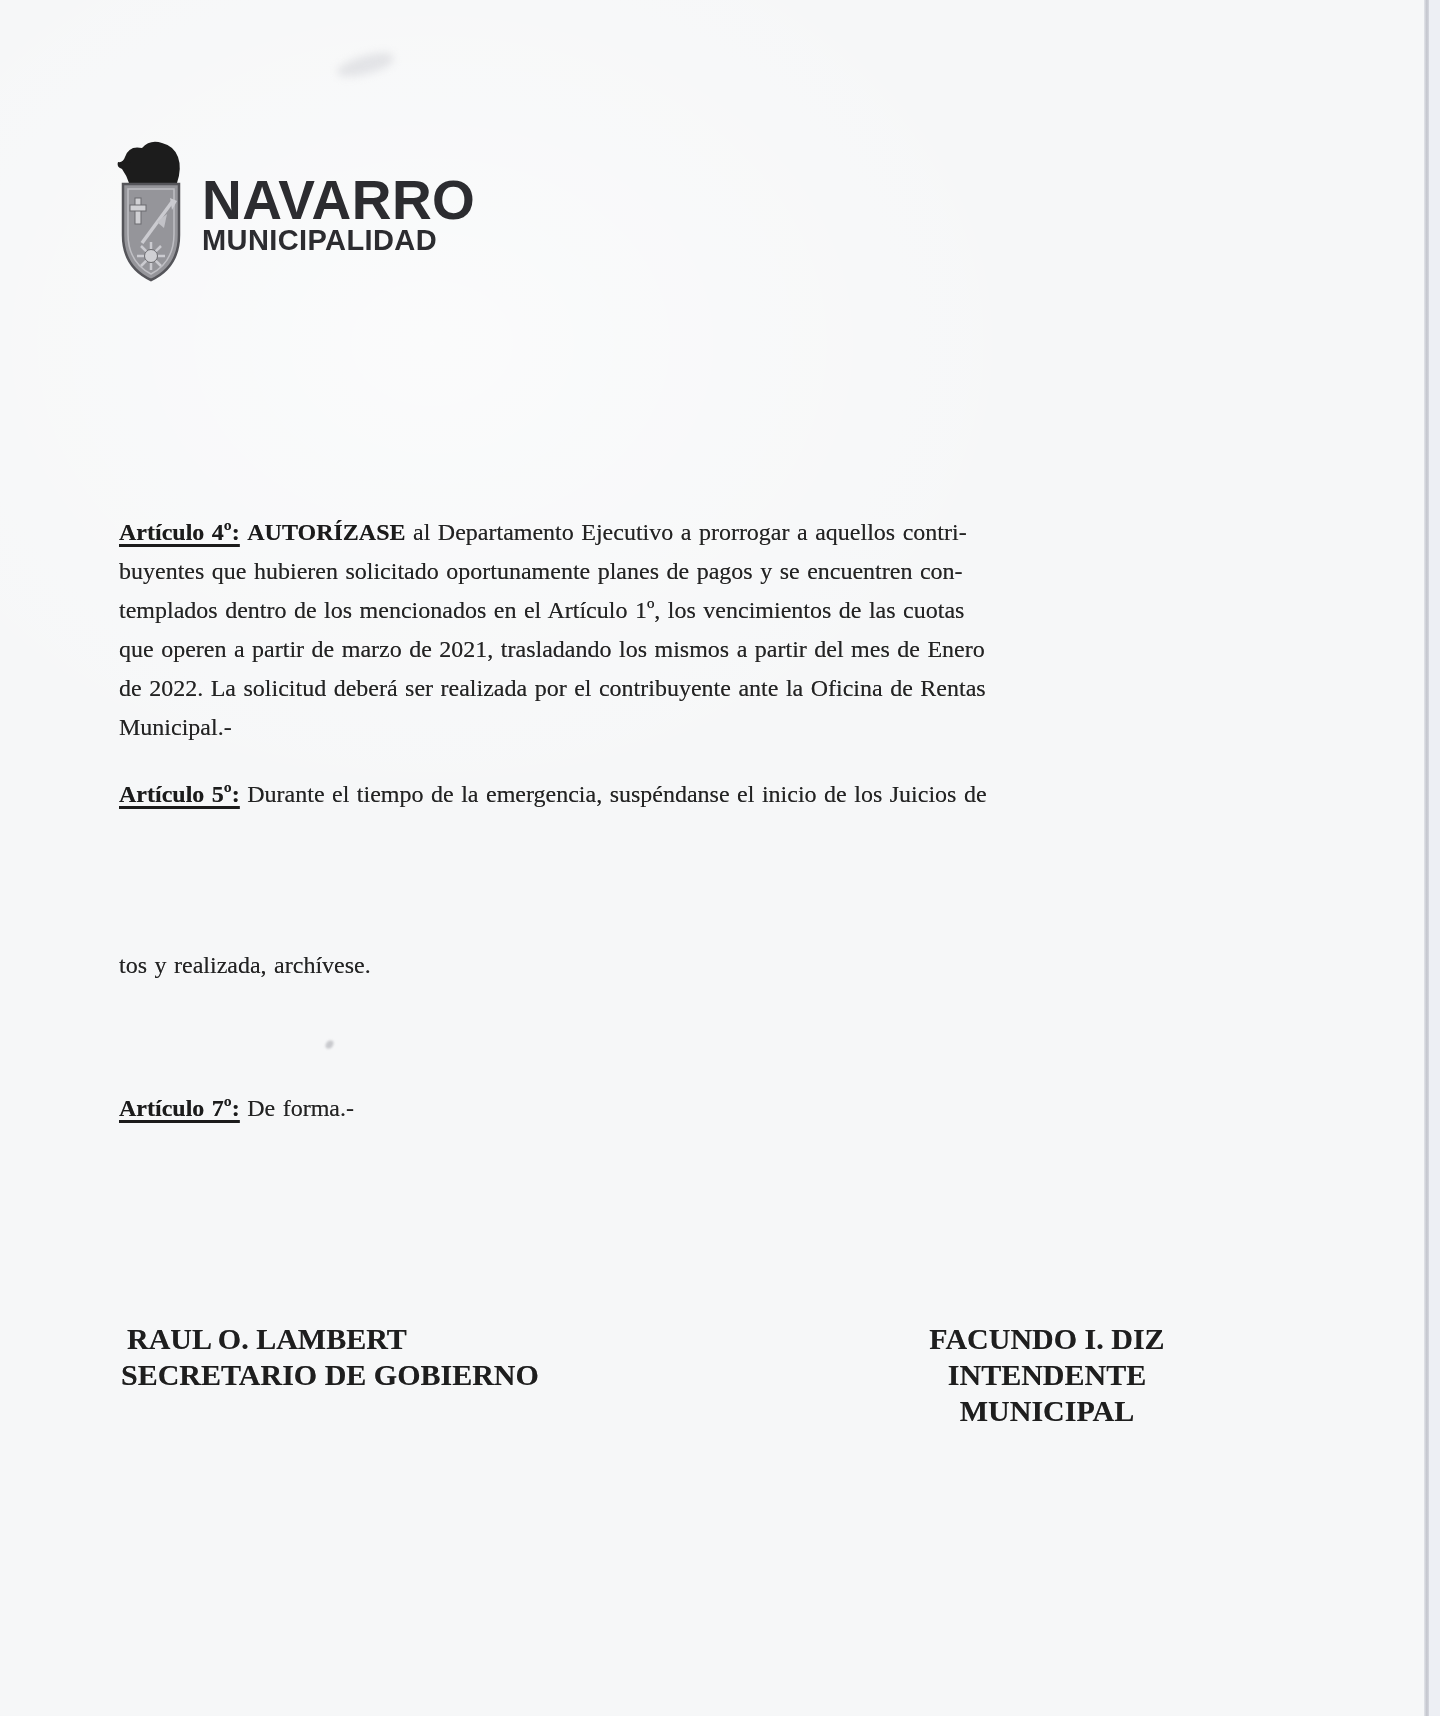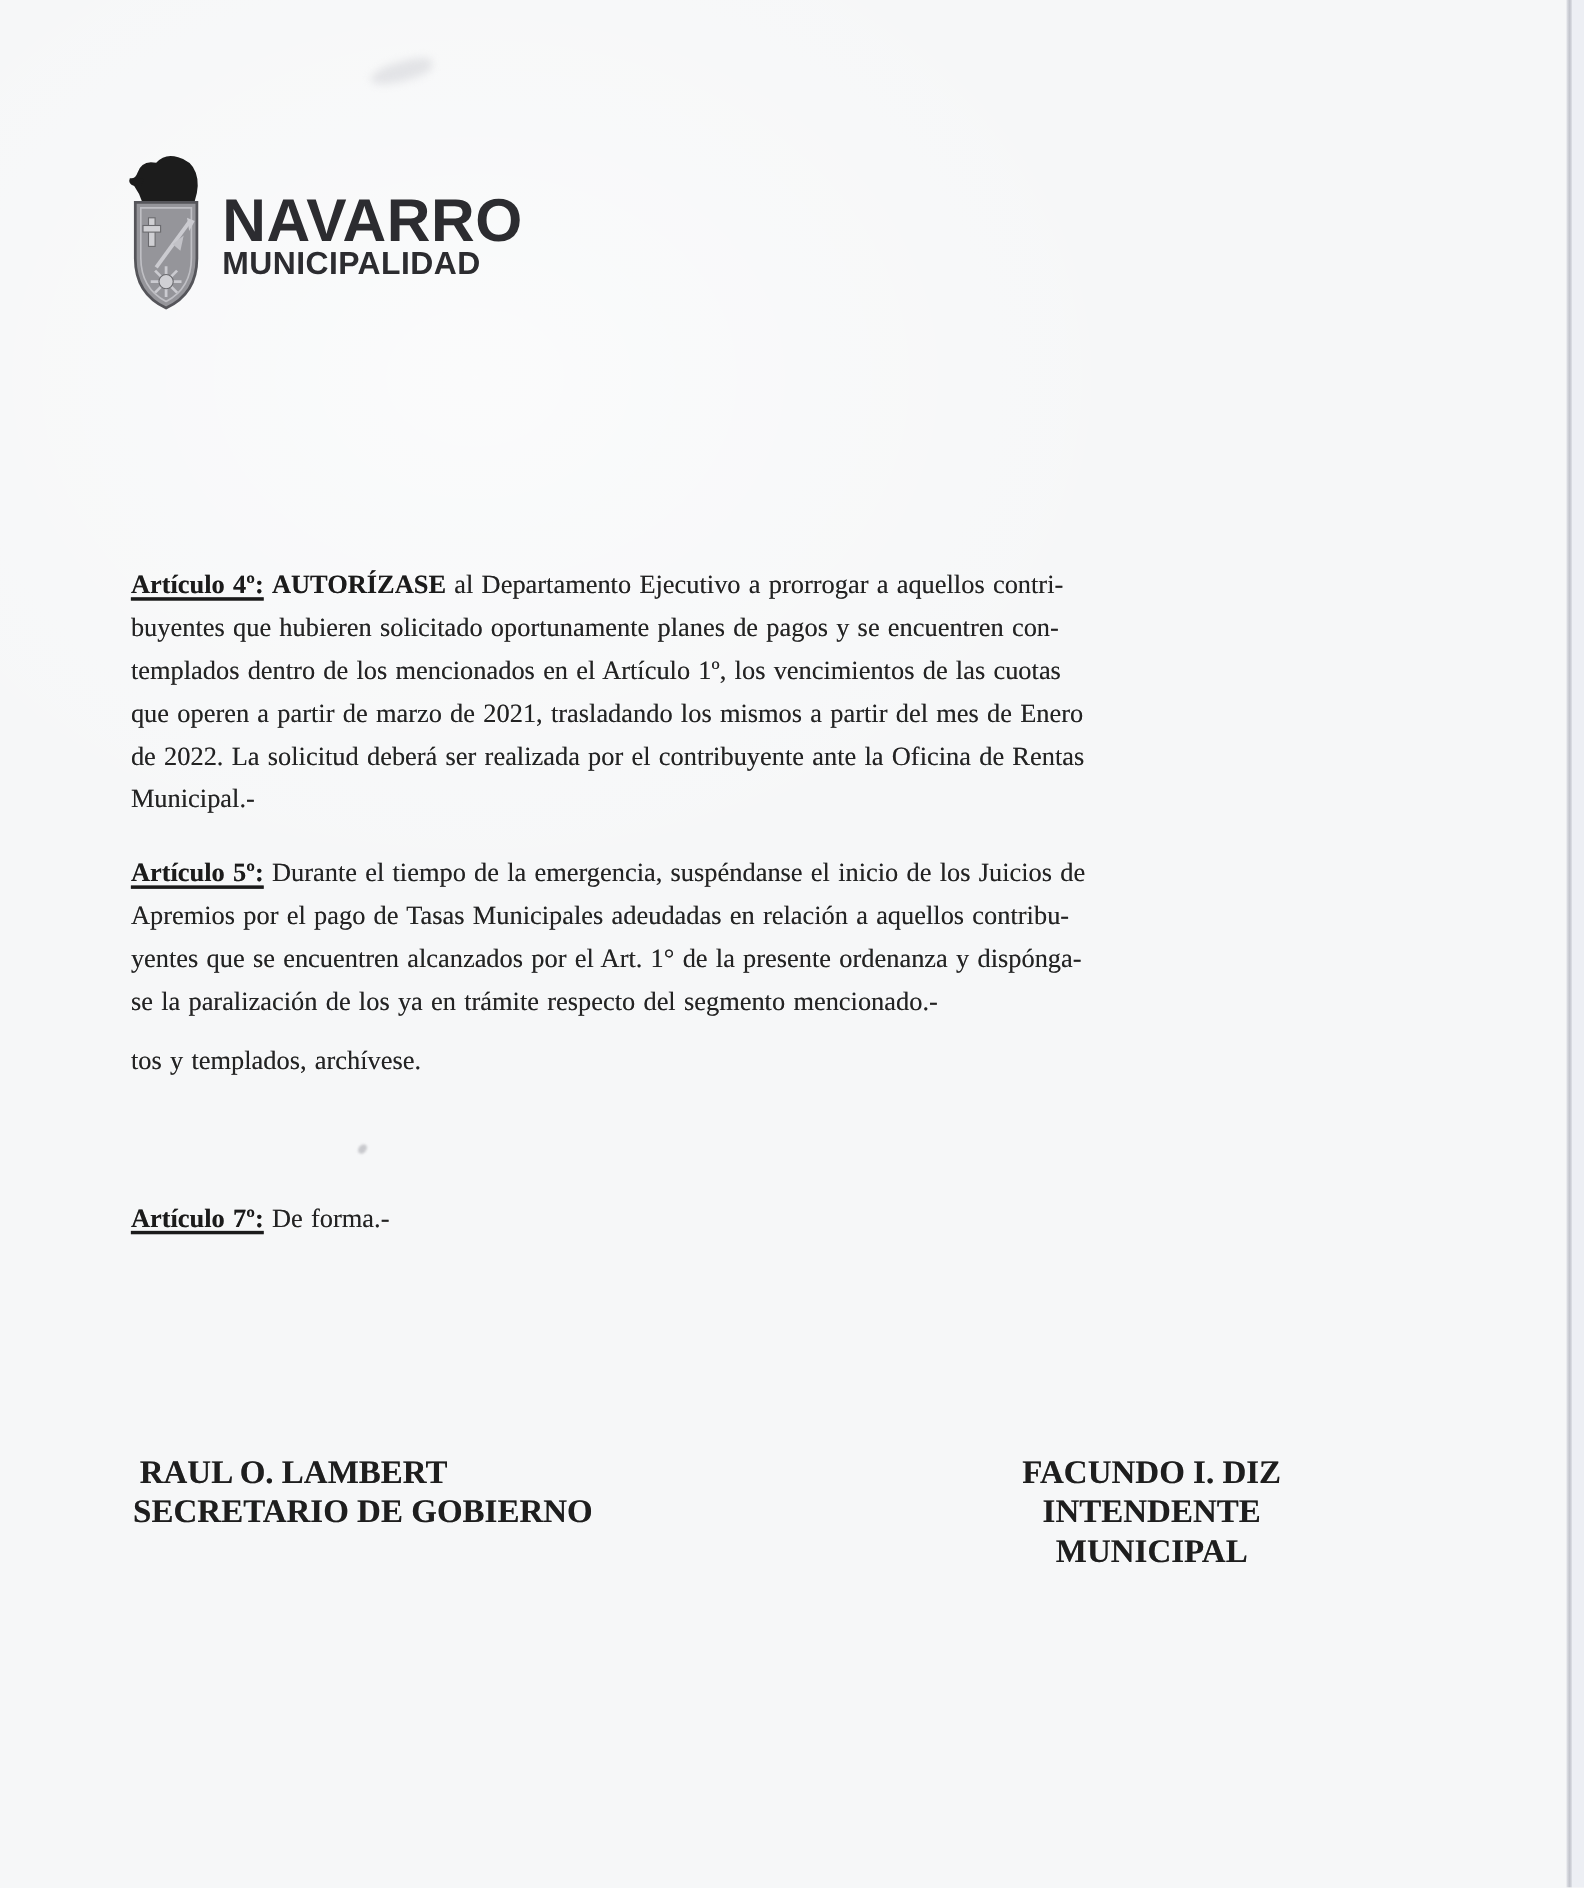--- a/index.html
+++ b/index.html
@@ -135,27 +135,24 @@
 de 2022. La solicitud deberá ser realizada por el contribuyente ante la Oficina de Rentas
 Municipal.-</div>
   </div>
 
   <div class="article" id="article-5">
     <div class="first-line">
       <span class="art-label">Artículo 5º:</span>
       <span class="art-bold"></span>
       <span>Durante el tiempo de la emergencia, suspéndanse el inicio de los Juicios de</span>
     </div>
-    <div class="lines">Apremios por el pago de Tasas Municipales adeudadas en relación a aquellos contribu-
-yentes que se encuentren alcanzados por el Art. 1° de la presente ordenanza y dispónga-
-se la paralización de los ya en trámite respecto del segmento mencionado.-</div>
   </div>
 
   <div class="article" id="article-6">
-    <div class="lines">tos y templados, archívese.</div>
+    <div class="lines">tos y realizada, archívese.</div>
   </div>
 
   <div class="article" id="article-7">
     <div class="first-line">
       <span class="art-label">Artículo 7º:</span>
       <span class="art-bold"></span>
       <span>De forma.-</span>
     </div>
     <div class="lines"></div>
   </div>

